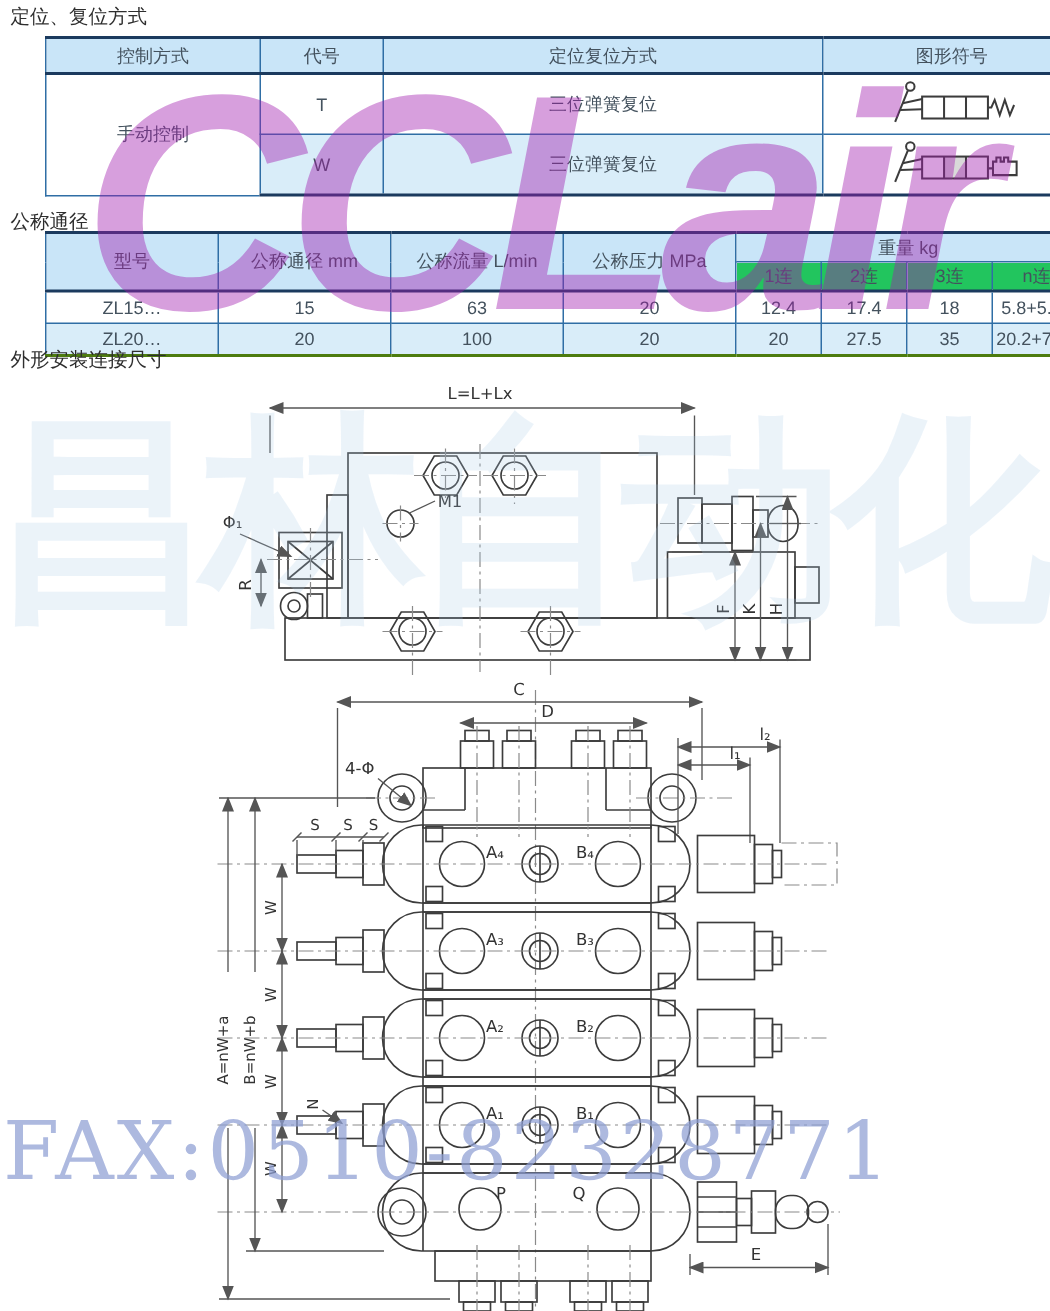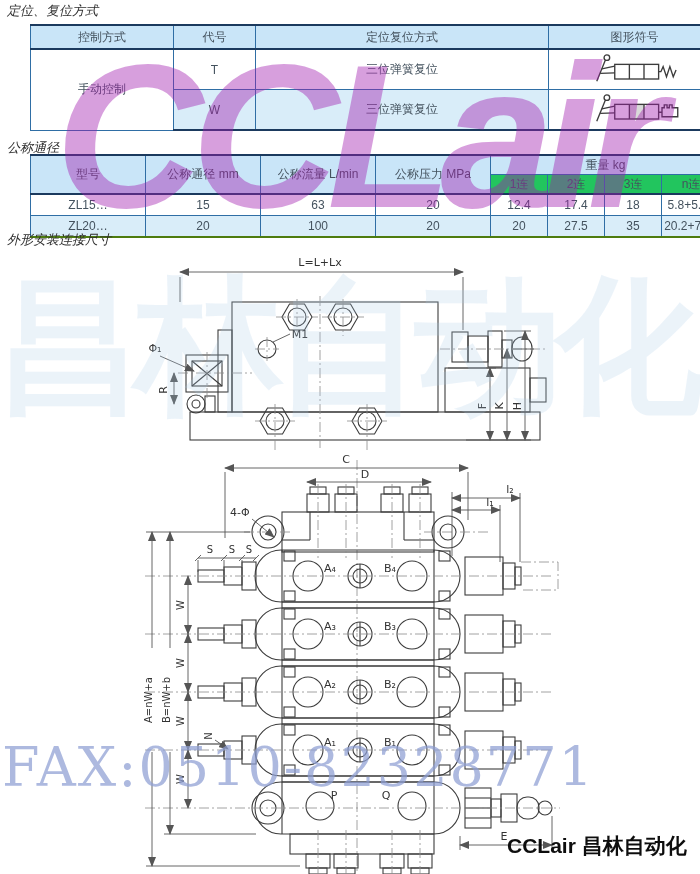--- a/index.html
+++ b/index.html
@@ -1,18 +1,18 @@
 <!DOCTYPE html>
 <html><head>
 <meta charset="utf-8">
 <style>
   html,body{margin:0;padding:0;}
   .page{position:relative;width:700px;height:874px;background:#ffffff;overflow:hidden;
         font-family:"Liberation Sans","DejaVu Sans",sans-serif;color:#333;}
-  .sec-title{position:absolute;left:7px;font-size:13px;color:#2e2e2e;z-index:2;font-style:italic;}
+  .sec-title{position:absolute;left:7px;font-size:13px;color:#2e2e2e;z-index:2;}
   table{border-collapse:collapse;position:absolute;left:7px;width:690px;z-index:2;
         font-size:12px;color:#44525e;table-layout:fixed;margin-left:23px;}
   th,td{border:1px solid #2f6ea5;text-align:center;padding:0;font-weight:normal;overflow:hidden;}
   .hv{background:#c9e5f8;}
   .hv2{background:#22c55e;}
   .rowblue{background:#d9edf9;}
   #tbl-control{top:24px;}
   #tbl-control th{height:22px;border-top:2px solid #1b3a5e;border-bottom:2px solid #1b3a5e;}
   #tbl-control td{height:39px;}
   #tbl-control tr:last-child td{border-bottom:2px solid #1b3a5e;}
@@ -446,14 +446,13 @@
 
       <text class="lbl-s" x="212" y="736" text-anchor="middle" transform="rotate(-90 212 736)">N</text>
       <line class="dim" x1="215" y1="740" x2="228" y2="749" marker-end="url(#arr)"></line>
     </g>
   </svg>
 
   <div class="wm wm-logo">CCLair</div>
   <div class="wm wm-cn">昌林自动化</div>
   <div class="wm wm-fax">FAX:0510-82328771</div>
 
-  <div class="footer-logo">CCLair 昌林自动化</div>
 </div>
 
 </body></html>

